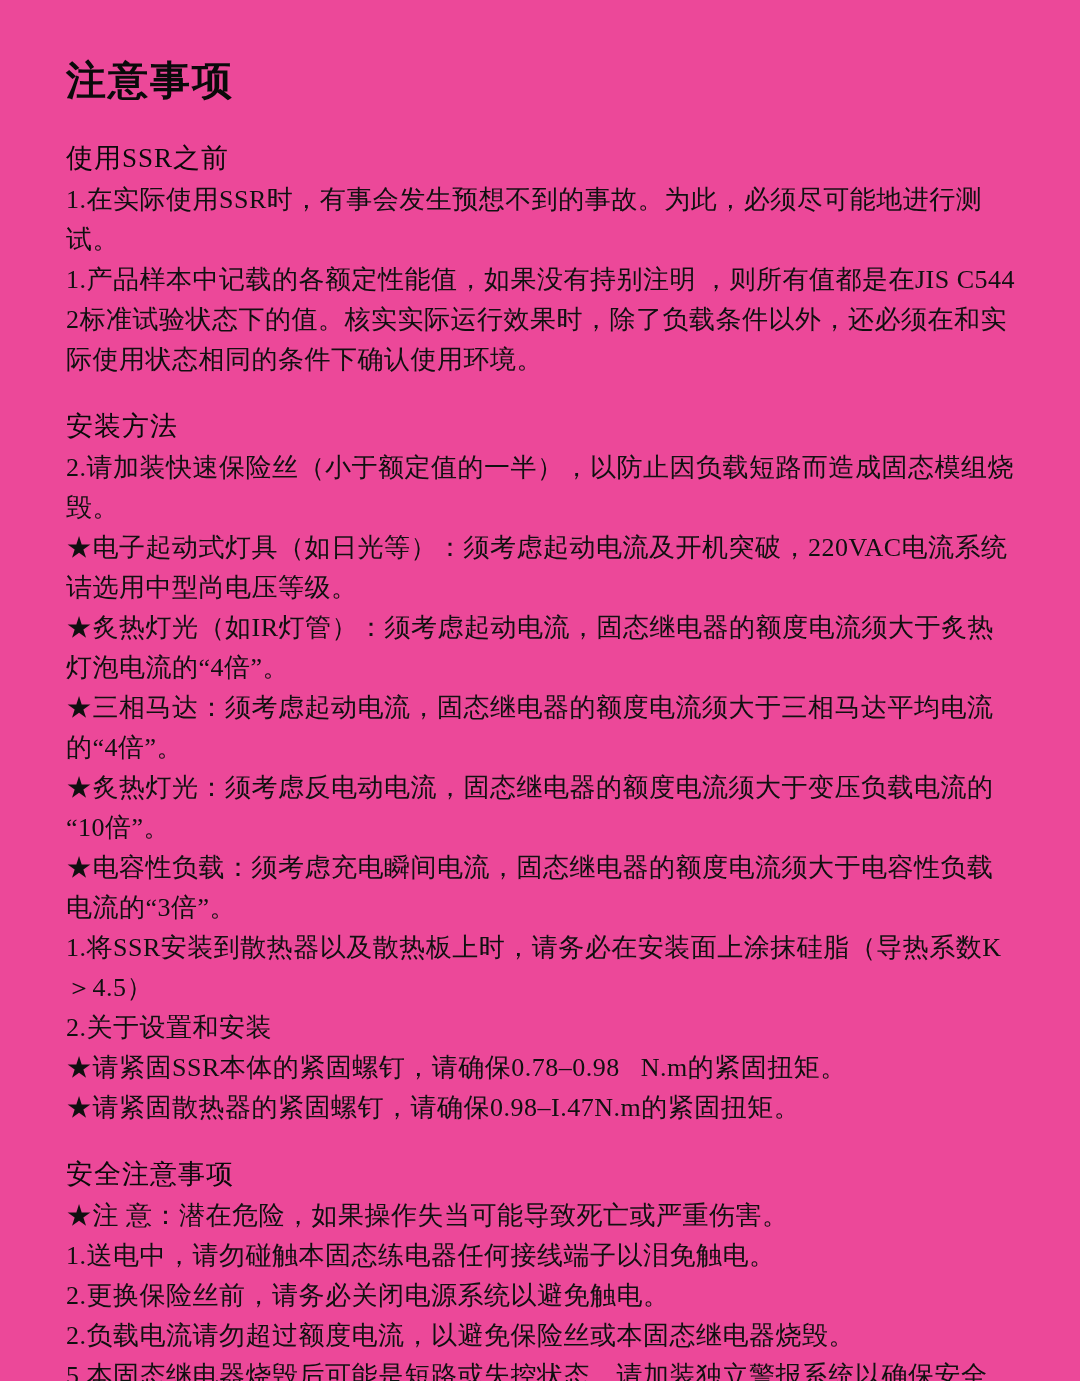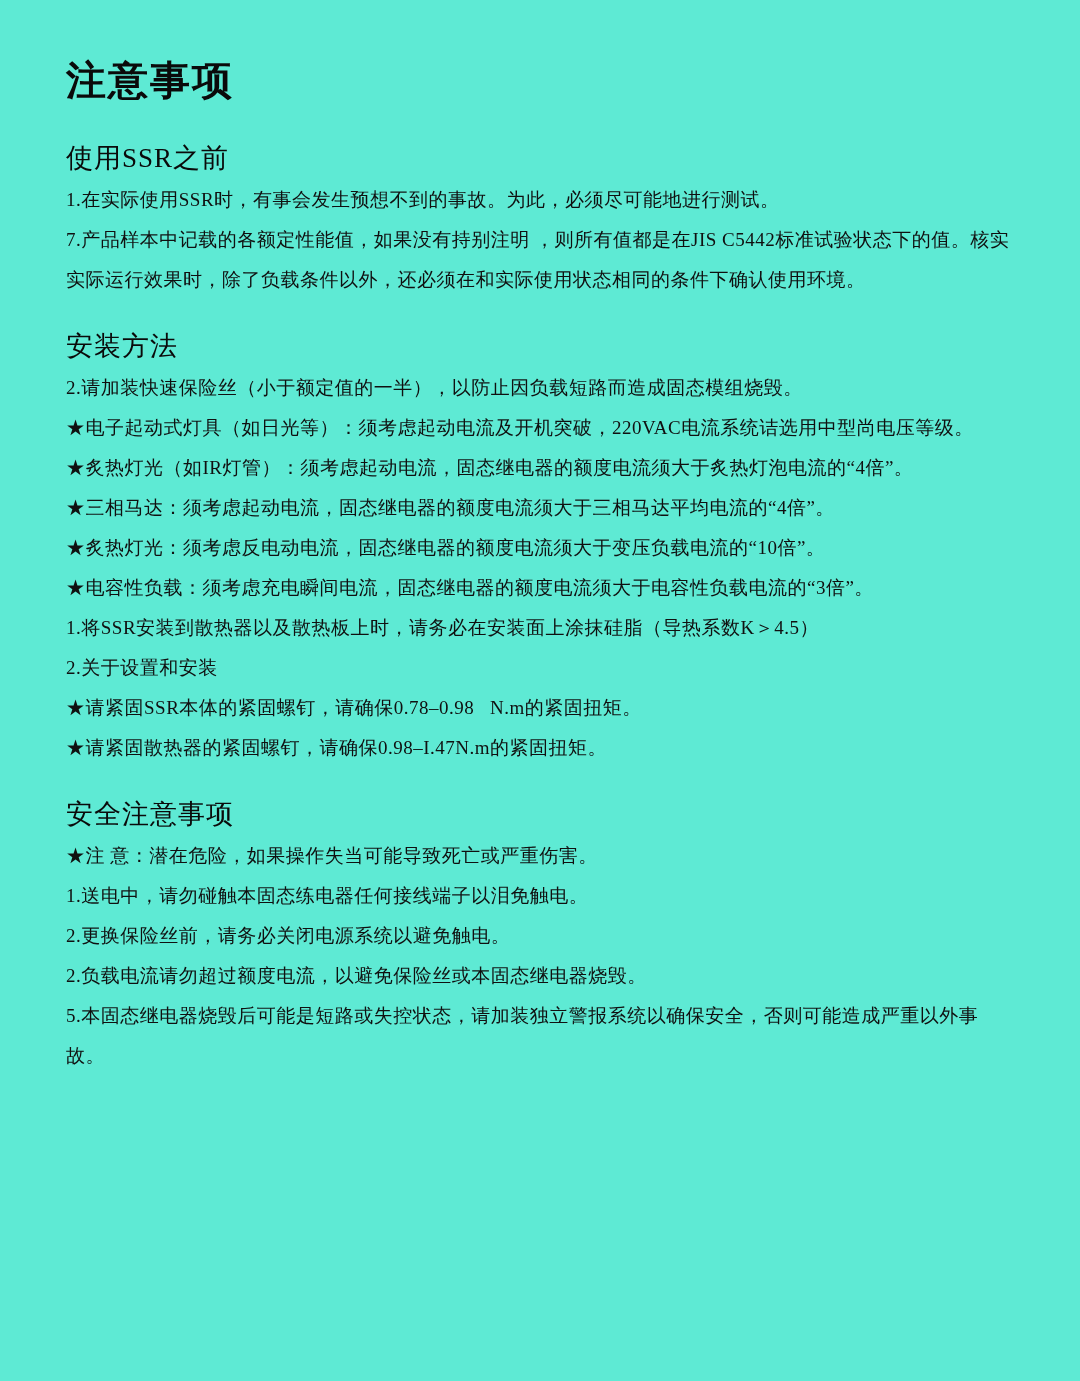--- a/index.html
+++ b/index.html
@@ -6,21 +6,21 @@
     margin: 0;
     padding: 0;
     background: #ffffff;
     color: #111111;
     font-family: "Liberation Sans", "DejaVu Sans", sans-serif;
   }
   .page {
     position: relative;
     width: 1080px;
     height: 1381px;
-    background: #5eead4;
+    background: #ec4899;
     overflow: hidden;
     box-sizing: border-box;
     padding: 56px 64px 30px 66px;
   }
   h1.doc-title {
     margin: 0 0 34px 0;
     font-size: 40px;
     line-height: 48px;
     font-weight: 600;
     letter-spacing: 2px;
@@ -30,40 +30,40 @@
   h2.section-heading {
     margin: 26px 0 2px 0;
     font-size: 27px;
     line-height: 40px;
     font-weight: 500;
     letter-spacing: 1px;
     color: #0a0a0a;
   }
   p.para {
     margin: 0;
-    font-size: 19px;
+    font-size: 26px;
     line-height: 40px;
     font-weight: 400;
     letter-spacing: 0.5px;
     white-space: pre-wrap;
     word-break: break-all;
     color: #101010;
   }
 </style>
 </head>
 <body>
 
 <div class="page">
 
   <h1 class="doc-title">注意事项</h1>
 
   <section class="doc-section">
     <h2 class="section-heading">使用SSR之前</h2>
     <p class="para">1.在实际使用SSR时，有事会发生预想不到的事故。为此，必须尽可能地进行测试。</p>
-    <p class="para">7.产品样本中记载的各额定性能值，如果没有持别注明 ，则所有值都是在JIS C5442标准试验状态下的值。核实实际运行效果时，除了负载条件以外，还必须在和实际使用状态相同的条件下确认使用环境。</p>
+    <p class="para">1.产品样本中记载的各额定性能值，如果没有持别注明 ，则所有值都是在JIS C5442标准试验状态下的值。核实实际运行效果时，除了负载条件以外，还必须在和实际使用状态相同的条件下确认使用环境。</p>
   </section>
 
   <section class="doc-section">
     <h2 class="section-heading">安装方法</h2>
     <p class="para">2.请加装快速保险丝（小于额定值的一半），以防止因负载短路而造成固态模组烧毁。</p>
     <p class="para">★电子起动式灯具（如日光等）：须考虑起动电流及开机突破，220VAC电流系统诘选用中型尚电压等级。</p>
     <p class="para">★炙热灯光（如IR灯管）：须考虑起动电流，固态继电器的额度电流须大于炙热灯泡电流的“4倍”。</p>
     <p class="para">★三相马达：须考虑起动电流，固态继电器的额度电流须大于三相马达平均电流的“4倍”。</p>
     <p class="para">★炙热灯光：须考虑反电动电流，固态继电器的额度电流须大于变压负载电流的“10倍”。</p>
     <p class="para">★电容性负载：须考虑充电瞬间电流，固态继电器的额度电流须大于电容性负载电流的“3倍”。</p>

